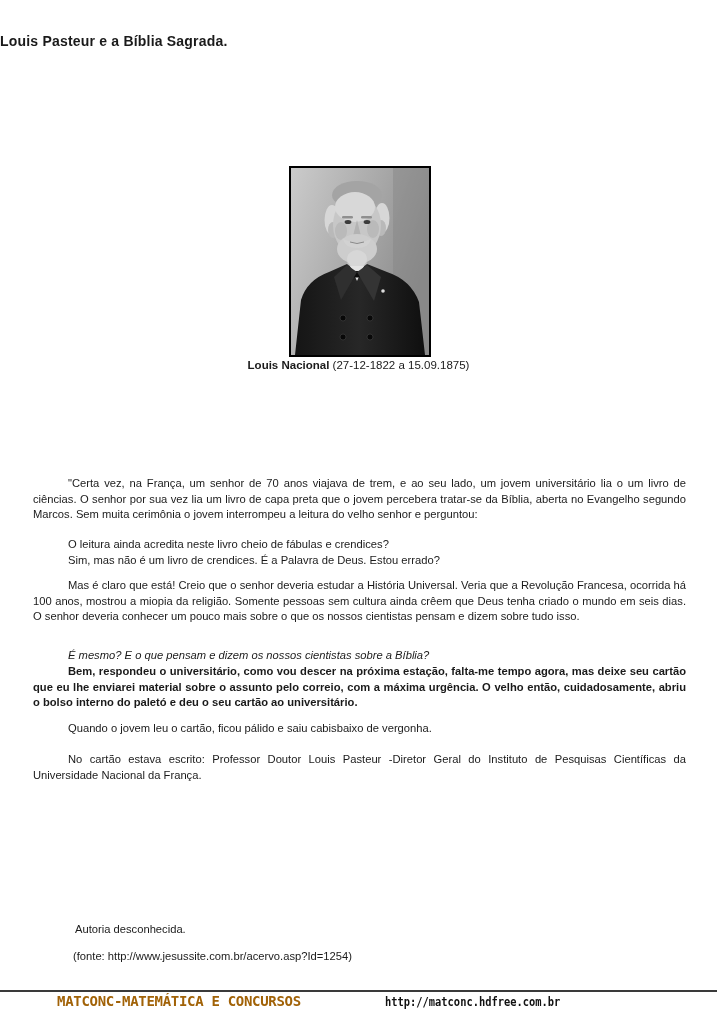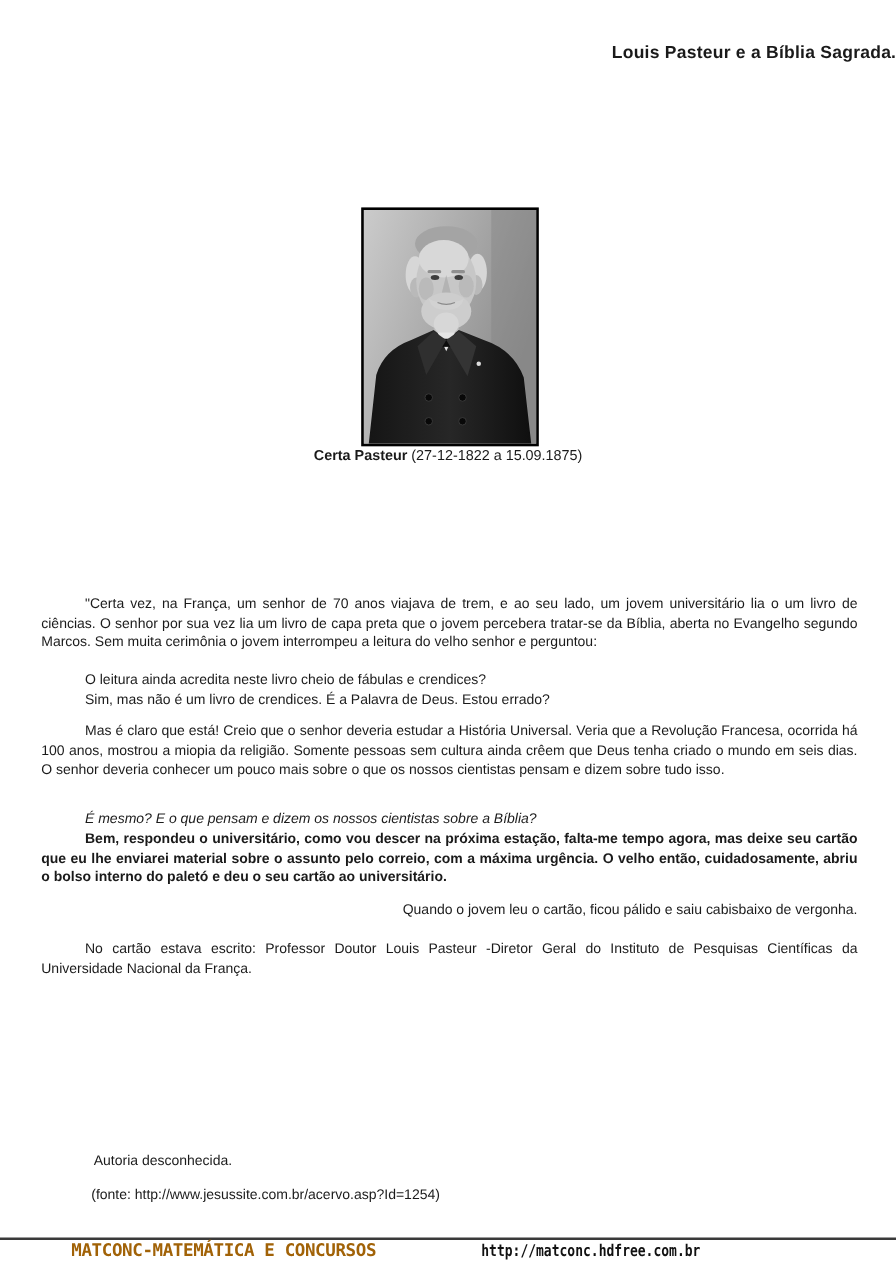--- a/index.html
+++ b/index.html
@@ -3,41 +3,41 @@
 <meta charset="utf-8">
 <style>
   html,body { margin:0; padding:0; background:#e8e8e8; }
   .page {
     position:relative; width:717px; height:1024px; margin:0 auto;
     background:#ffffff; overflow:hidden;
     font-family:"Liberation Sans", sans-serif; color:#1a1a1a;
   }
   .title {
     position:absolute; top:33px; left:0; width:717px;
-    text-align:right; font-size:14px; font-weight:bold; letter-spacing:0.2px;
+    text-align:left; font-size:14px; font-weight:bold; letter-spacing:0.2px;
   }
   .photo-frame {
     position:absolute; left:289px; top:166px; width:138px; height:187px;
     border:2px solid #000; background:#9a9a9a;
   }
   .photo-frame svg { display:block; width:100%; height:100%; }
   .caption {
     position:absolute; top:359px; left:0; width:717px;
     text-align:center; font-size:11.5px;
   }
   .caption .b { font-weight:bold; }
   .blk {
     position:absolute; left:33px; width:653px; margin:0;
     font-size:11.2px; line-height:15.6px;
   }
   .j { text-align:justify; text-indent:35px; }
   .l { text-indent:35px; }
   .b1 { top:476px; } .b2 { top:537px; } .b3 { top:553px; }
   .b4 { top:578px; } .b5 { top:648px;font-style:italic; } .b6 { top:664px;font-weight:bold; }
-  .b7 { top:721px;text-align:right; } .b8 { top:752px; } .b9 { top:790px; }
+  .b7 { top:721px; } .b8 { top:752px; } .b9 { top:790px; }
   .note-author { position:absolute; left:75px; top:923px; font-size:11.2px; }
   .note-source { position:absolute; left:73px; top:950px; font-size:11.2px; }
   .footer-rule {
     position:absolute; left:0; top:990px; width:717px; height:0;
     border-top:2px solid #3a3a3a;
   }
   .footer-brand {
     position:absolute; left:57px; top:993px;
     font-family:"DejaVu Sans Mono", monospace; font-weight:bold; font-size:14px;
     letter-spacing:-0.3px; color:#a16207;
@@ -110,21 +110,21 @@
       <circle cx="52" cy="150" r="3" fill="#080808" stroke="#3d3d3d" stroke-width="0.7"></circle>
       <circle cx="52" cy="169" r="3" fill="#080808" stroke="#3d3d3d" stroke-width="0.7"></circle>
       <circle cx="79" cy="150" r="3" fill="#080808" stroke="#3d3d3d" stroke-width="0.7"></circle>
       <circle cx="79" cy="169" r="3" fill="#080808" stroke="#3d3d3d" stroke-width="0.7"></circle>
 
       <circle cx="92" cy="123" r="1.8" fill="#dcdcdc"></circle>
     </svg>
   </div>
 
   <div class="caption">
-    <span class="b">Certa Pasteur</span><span> (27-12-1822 a 15.09.1875)</span>
+    <span class="b">Louis Nacional</span><span> (27-12-1822 a 15.09.1875)</span>
   </div>
 
   <p class="blk j b1">"Certa vez, na França, um senhor de 70 anos viajava de trem, e ao seu lado, um jovem universitário lia o um livro de ciências. O senhor por sua vez lia um livro de capa preta que o jovem percebera tratar-se da Bíblia, aberta no Evangelho segundo Marcos. Sem muita cerimônia o jovem interrompeu a leitura do velho senhor e perguntou:</p>
   <p class="blk l b2">O leitura ainda acredita neste livro cheio de fábulas e crendices?</p>
   <p class="blk l b3">Sim, mas não é um livro de crendices. É a Palavra de Deus. Estou errado?</p>
   <p class="blk j b4">Mas é claro que está! Creio que o senhor deveria estudar a História Universal. Veria que a Revolução Francesa, ocorrida há 100 anos, mostrou a miopia da religião. Somente pessoas sem cultura ainda crêem que Deus tenha criado o mundo em seis dias. O senhor deveria conhecer um pouco mais sobre o que os nossos cientistas pensam e dizem sobre tudo isso.</p>
   <p class="blk l b5">É mesmo? E o que pensam e dizem os nossos cientistas sobre a Bíblia?</p>
   <p class="blk j b6">Bem, respondeu o universitário, como vou descer na próxima estação, falta-me tempo agora, mas deixe seu cartão que eu lhe enviarei material sobre o assunto pelo correio, com a máxima urgência. O velho então, cuidadosamente, abriu o bolso interno do paletó e deu o seu cartão ao universitário.</p>
   <p class="blk l b7">Quando o jovem leu o cartão, ficou pálido e saiu cabisbaixo de vergonha.</p>
   <p class="blk j b8">No cartão estava escrito: Professor Doutor Louis Pasteur -Diretor Geral do Instituto de Pesquisas Científicas da Universidade Nacional da França.</p>

